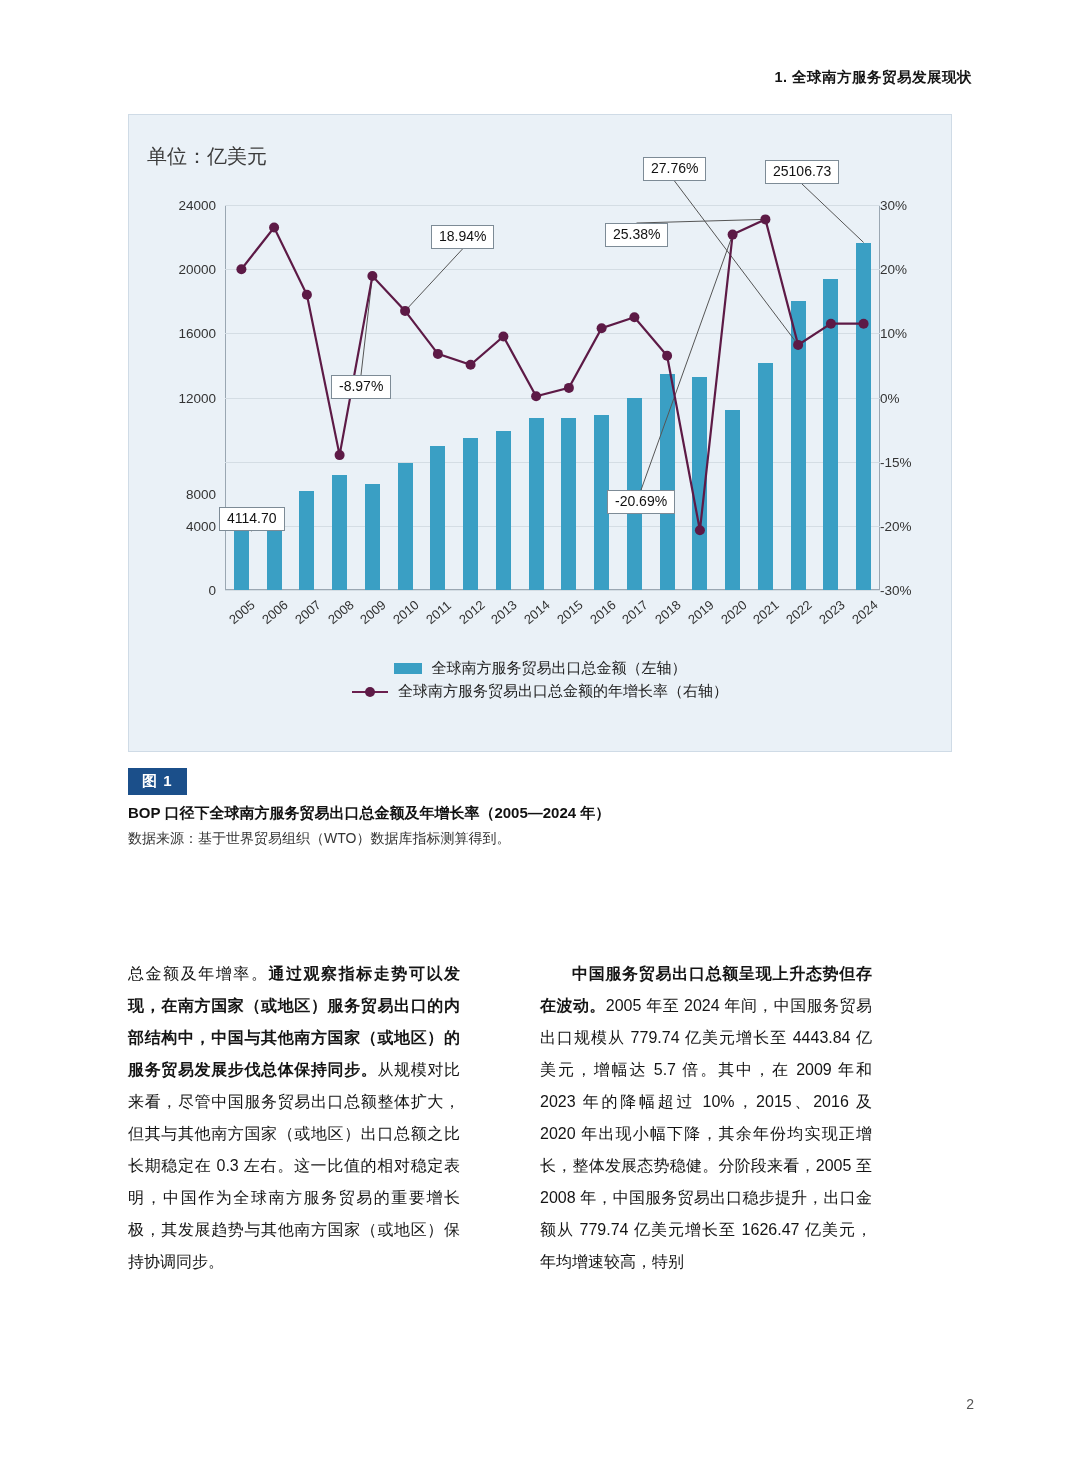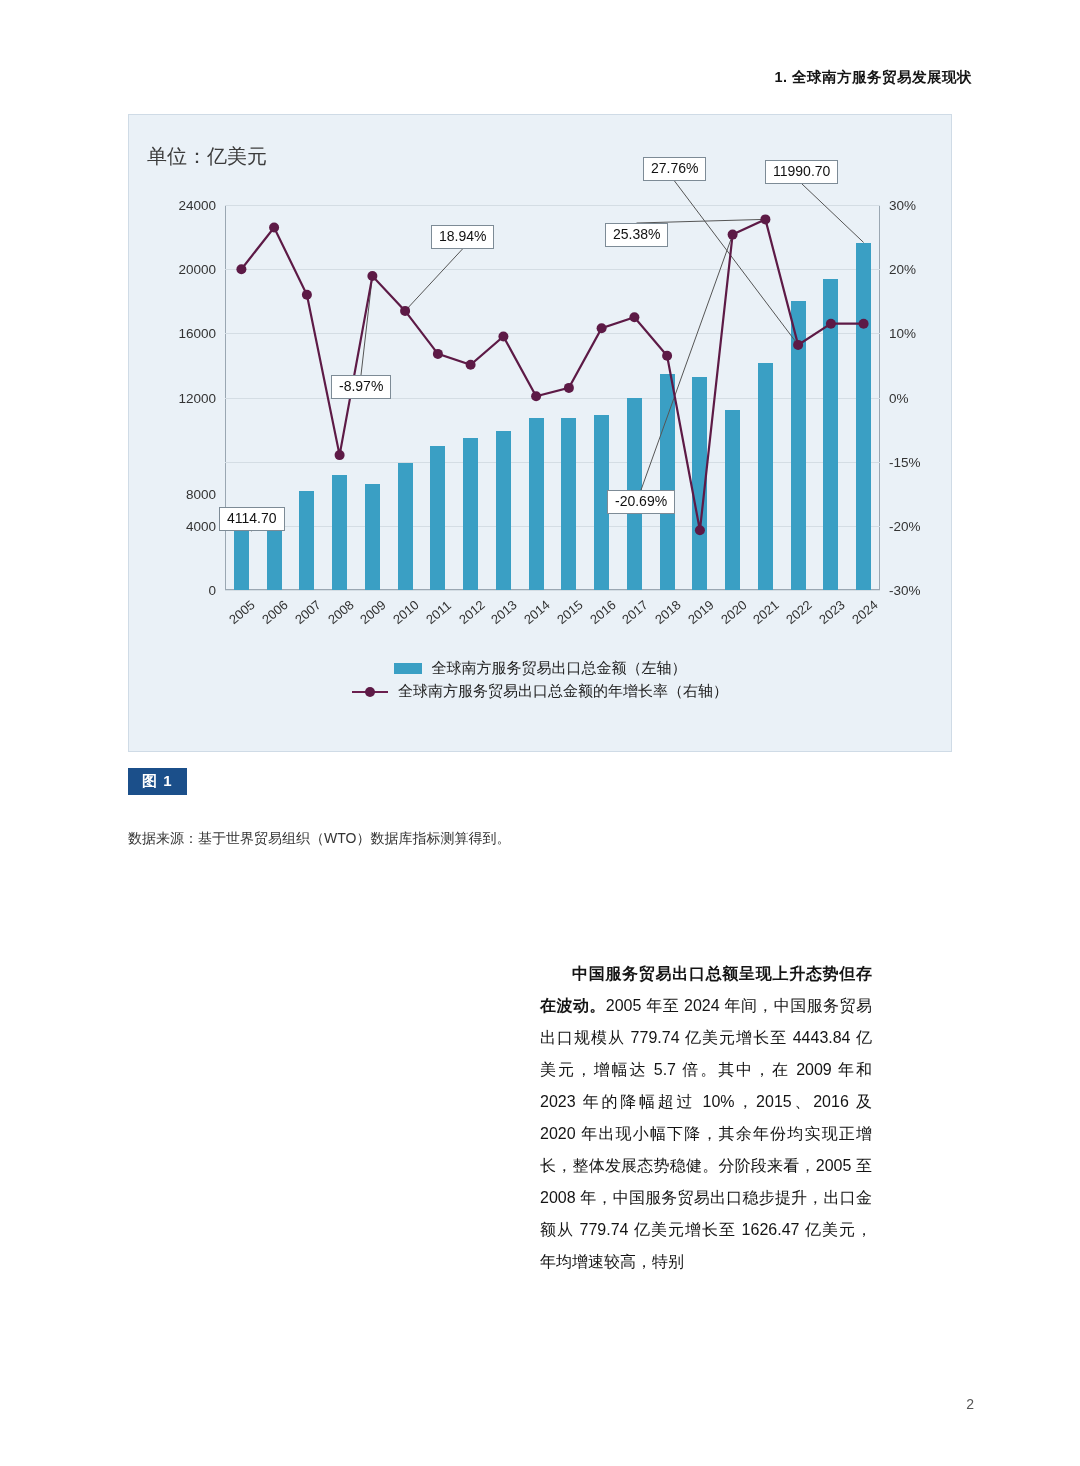--- a/index.html
+++ b/index.html
@@ -75,21 +75,21 @@
     height: 1px;
     background: #d4dde4;
   }
   .y-tick-left, .y-tick-right {
     position: absolute;
     font-size: 13.5px;
     color: #333;
     white-space: nowrap;
   }
   .y-tick-left { right: 100%; margin-right: 9px; transform: translateY(-50%); }
-  .y-tick-right { left: 100%; margin-left: 9px; transform: translateY(-50%); }
+  .y-tick-right { left: 100%; transform: translateY(-50%); }
 
   .bars {
     position: absolute;
     inset: 0;
   }
   .bar {
     position: absolute;
     bottom: 0;
     width: 15px;
     background: #3a9fc4;
@@ -318,37 +318,41 @@
           <circle cx="605.9" cy="118.7" r="5" fill="#5d1a46"></circle>
           <circle cx="638.6" cy="118.7" r="5" fill="#5d1a46"></circle>
         </svg>
       <div id="callouts">
           <div class="callout" style="left: -6px; top: 302px;">4114.70</div>
           <div class="callout" style="left: 106px; top: 170px;">-8.97%</div>
           <div class="callout" style="left: 206px; top: 20px;">18.94%</div>
           <div class="callout" style="left: 382px; top: 285px;">-20.69%</div>
           <div class="callout" style="left: 380px; top: 18px;">25.38%</div>
           <div class="callout" style="left: 418px; top: -48px;">27.76%</div>
-          <div class="callout" style="left: 540px; top: -45px;">11990.70</div>
+          <div class="callout" style="left: 540px; top: -45px;">25106.73</div>
         </div>
     </div>
 
     <div class="legend">
       <div class="legend-row">
         <span class="swatch-bar"></span>
         <span>全球南方服务贸易出口总金额（左轴）</span>
       </div>
       <div class="legend-row">
         <span class="swatch-line"></span>
         <span>全球南方服务贸易出口总金额的年增长率（右轴）</span>
       </div>
     </div>
   </div>
 
   <div class="fig-tag">图 1</div>
+  <div class="fig-title">BOP 口径下全球南方服务贸易出口总金额及年增长率（2005—2024 年）</div>
   <div class="fig-source">数据来源：基于世界贸易组织（WTO）数据库指标测算得到。</div>
 
+  <div class="col col-left">
+    <p id="body-left">总金额及年增率。<b>通过观察指标走势可以发现，在南方国家（或地区）服务贸易出口的内部结构中，中国与其他南方国家（或地区）的服务贸易发展步伐总体保持同步。</b>从规模对比来看，尽管中国服务贸易出口总额整体扩大，但其与其他南方国家（或地区）出口总额之比长期稳定在 0.3 左右。这一比值的相对稳定表明，中国作为全球南方服务贸易的重要增长极，其发展趋势与其他南方国家（或地区）保持协调同步。</p>
+  </div>
   <div class="col col-right">
     <p class="indent" id="body-right"><b>中国服务贸易出口总额呈现上升态势但存在波动。</b>2005 年至 2024 年间，中国服务贸易出口规模从 779.74 亿美元增长至 4443.84 亿美元，增幅达 5.7 倍。其中，在 2009 年和 2023 年的降幅超过 10%，2015、2016 及 2020 年出现小幅下降，其余年份均实现正增长，整体发展态势稳健。分阶段来看，2005 至 2008 年，中国服务贸易出口稳步提升，出口金额从 779.74 亿美元增长至 1626.47 亿美元，年均增速较高，特别</p>
   </div>
 
   <div class="page-number">2</div>
 </div>
 
 </body></html>

